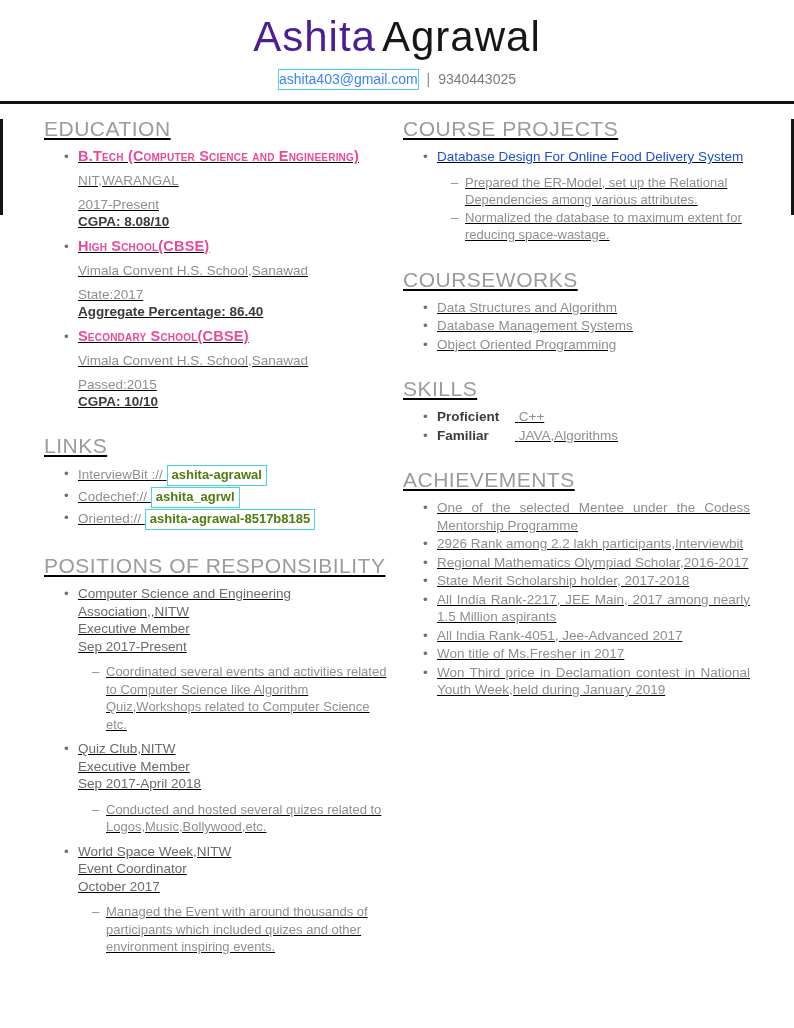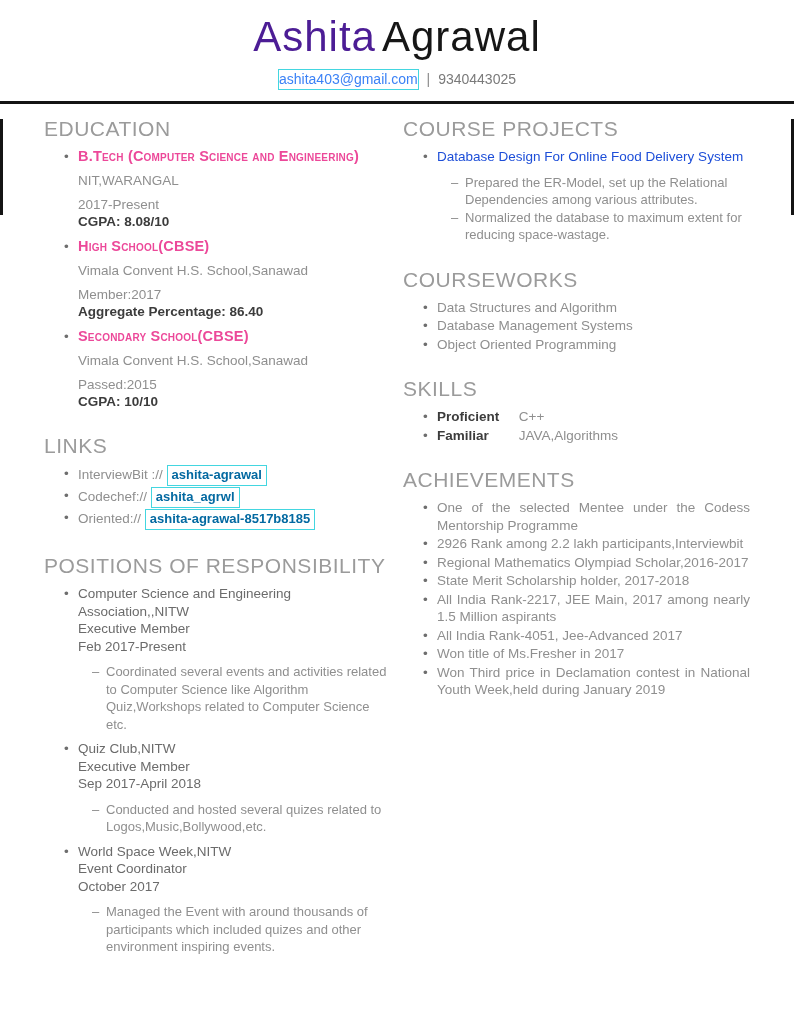--- a/index.html
+++ b/index.html
@@ -13,41 +13,41 @@
   .name .first { color:#4c1d95; font-weight:300; margin-right:6px; }
   .contact { margin-top:7px; font-size:14px; color:#7a7a7a; }
   .email-box { display:inline-block; border:1px solid var(--accent); padding:1px 0 2px; color:#3b82f6; }
   .contact .sep { margin:0 4px; color:#8a8a8a; }
 
   .rule { height:3px; background:#141414; margin-top:11px; }
   .edge-tick { position:absolute; top:119px; width:3px; height:96px; background:#141414; }
   .edge-tick.left { left:0; } .edge-tick.right { right:0; }
 
   
-  .columns { display:flex; padding:0 44px; }
+  .columns { display:flex; padding:0 44px;text-decoration:underline; }
   .col-left  { width:346px; margin-right:13px; }
   .col-right { width:347px; }
 
   h2.section-title { font-size:21px; font-weight:300; color:var(--heading); letter-spacing:0.5px; margin:13px 0 7px; }
   section.block + section.block h2.section-title { margin-top:24px; }
 
   ul.plain { list-style:none; }
   .bullet { position:relative; padding-left:34px; font-size:13.5px; color:var(--body); line-height:17px; }
   .bullet::before { content:"•"; position:absolute; left:20px; color:#6e6e6e; }
 
   
   .edu-item { margin-bottom:8px; }
   .edu-degree { font-variant:small-caps; font-weight:700; font-size:14.5px; color:#ec4899; letter-spacing:0.2px; }
   .edu-muted { color:var(--body);margin-top:7px; }
   .edu-score { font-weight:700; color:var(--dark); }
 
   
   .link-row { line-height:18px; margin-bottom:1px; }
   .link-label { color:var(--body); }
-  .link-value { display:inline-block; border:1px solid var(--accent); padding:0 4px 1px; color:#0369a1; font-weight:700; font-size:13px; }
+  .link-value { display:inline-block; border:1px solid var(--accent); padding:0 4px 1px; color:#4d7c0f; font-weight:700; font-size:13px; }
 
   
   .pos-item { margin-bottom:2px; }
   .pos-line { color:var(--mid); line-height:17.5px; }
   .detail-list { margin:8px 0 7px; }
   .detail-line { position:relative; padding-left:28px; font-size:13px; color:var(--body); line-height:17.5px; }
   .detail-line::before { content:"–"; position:absolute; left:14px; color:#8a8a8a; }
 
   .proj-name { color:#1d4ed8; line-height:17.5px; }
 
@@ -91,21 +91,21 @@
             <li class="bullet edu-item">
               <div class="edu-degree">B.Tech (Computer Science and Engineering)</div>
               <div class="edu-muted">NIT,WARANGAL</div>
               <div class="edu-muted">2017-Present</div>
               <div class="edu-score">CGPA: 8.08/10</div>
             </li>
 
             <li class="bullet edu-item">
               <div class="edu-degree">High School(CBSE)</div>
               <div class="edu-muted">Vimala Convent H.S. School,Sanawad</div>
-              <div class="edu-muted">Member:2017</div>
+              <div class="edu-muted">State:2017</div>
               <div class="edu-score">Aggregate Percentage: 86.40</div>
             </li>
 
             <li class="bullet edu-item">
               <div class="edu-degree">Secondary School(CBSE)</div>
               <div class="edu-muted">Vimala Convent H.S. School,Sanawad</div>
               <div class="edu-muted">Passed:2015</div>
               <div class="edu-score">CGPA: 10/10</div>
             </li>
           </ul>
@@ -132,21 +132,21 @@
           </ul>
       </section>
 
       <section class="block">
         <h2 class="section-title">POSITIONS OF RESPONSIBILITY</h2>
         <div>
 
             <div class="bullet pos-item">
               <div class="pos-line">Computer Science and Engineering Association,,NITW</div>
               <div class="pos-line">Executive Member</div>
-              <div class="pos-line">Feb 2017-Present</div>
+              <div class="pos-line">Sep 2017-Present</div>
               <div class="detail-list">
 
                   <div class="detail-line">Coordinated several events and activities related to Computer Science like Algorithm Quiz,Workshops related to Computer Science etc.</div>
                 </div>
             </div>
 
             <div class="bullet pos-item">
               <div class="pos-line">Quiz Club,NITW</div>
               <div class="pos-line">Executive Member</div>
               <div class="pos-line">Sep 2017-April 2018</div>

